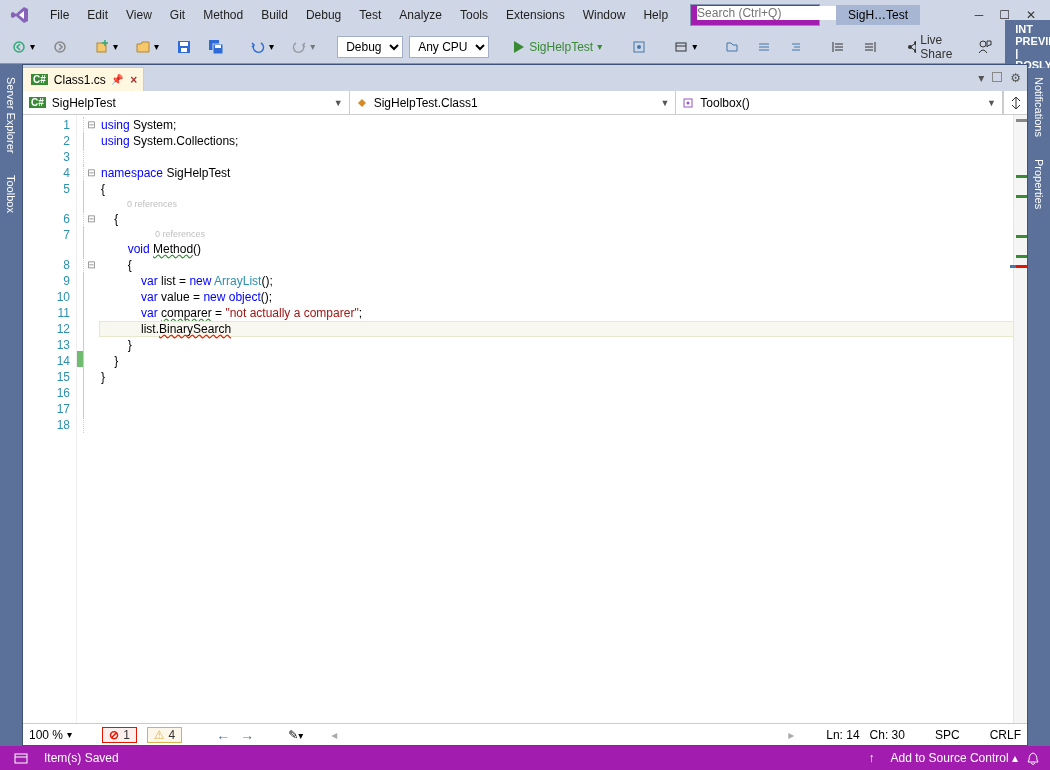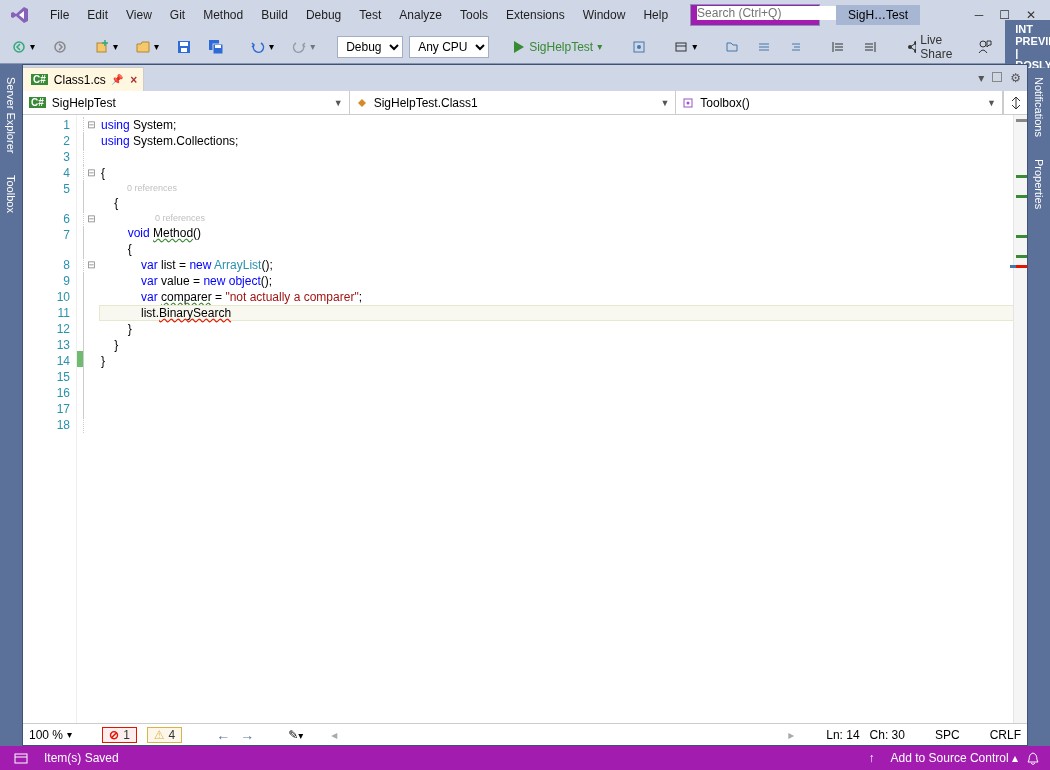--- a/index.html
+++ b/index.html
@@ -370,20 +370,21 @@
           <div style="border-left:1px solid #ccc"></div>
           <div style="border-left:1px solid #ccc"></div>
           <div style="border-left:1px solid #ccc"></div>
           <div style="border-left:1px solid #ccc"></div>
           <div></div>
       </div>
       <div class="code">
         <div class="ln"><span class="kw">using </span><span>System</span><span>;</span></div>
         <div class="ln"><span class="kw">using </span><span>System.Collections</span><span>;</span></div>
         <div class="ln"></div>
+        <div class="ln"><span class="kw">namespace </span><span>SigHelpTest</span></div>
         <div class="ln"><span>{</span></div>
         <div class="cm">0 references</div>
         <div class="ln"><span>    {</span></div>
         <div class="cm" style="padding-left:56px">0 references</div>
         <div class="ln"><span class="kw">        void </span><span class="wavy-g">Method</span><span>()</span></div>
         <div class="ln"><span>        {</span></div>
         <div class="ln"><span class="kw">            var </span><span>list</span><span> = </span><span class="kw">new </span><span class="ty">ArrayList</span><span>();</span></div>
         <div class="ln"><span class="kw">            var </span><span>value</span><span> = </span><span class="kw">new object</span><span>();</span></div>
         <div class="ln"><span class="kw">            var </span><span class="wavy-g">comparer</span><span> = </span><span class="st">"not actually a comparer"</span><span>;</span></div>
         <div class="ln currentline"><span>            list.</span><span class="wavy-r">BinarySearch</span></div>

